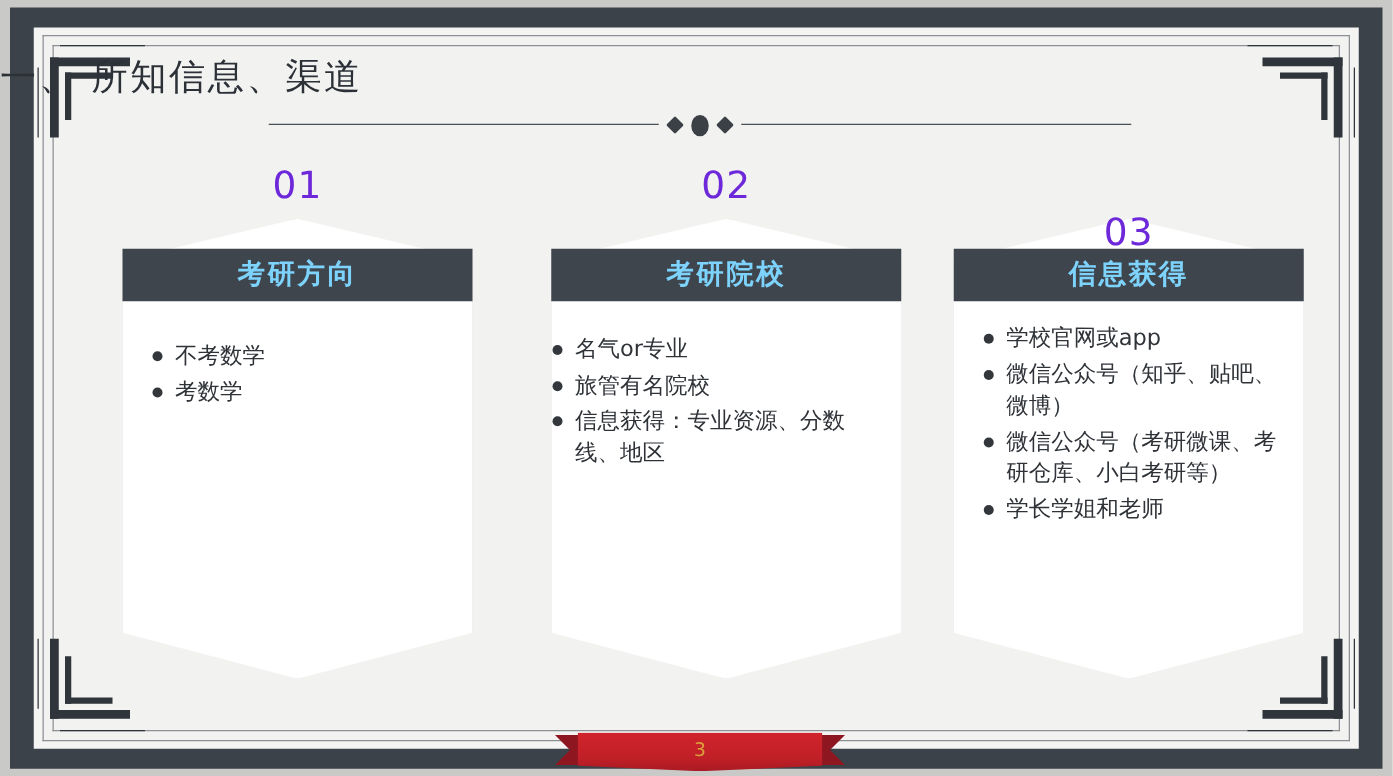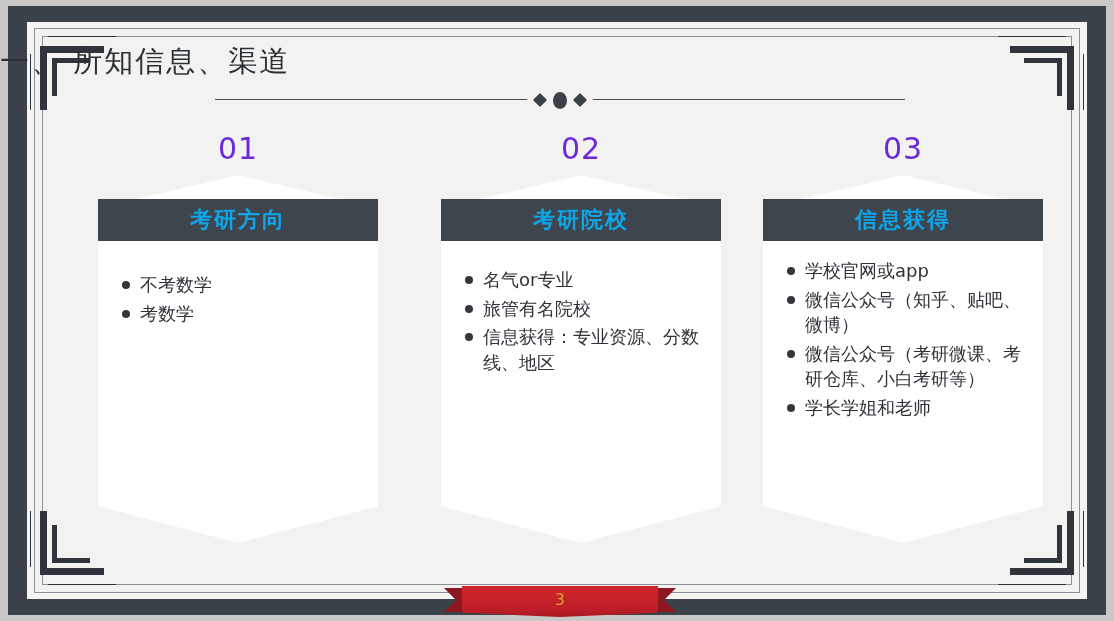--- a/index.html
+++ b/index.html
@@ -144,50 +144,50 @@
     width: 280px;
     height: 46px;
     text-align: center;
     color: #6d28d9;
     font-size: 30px;
     font-family: "DejaVu Sans", "Liberation Sans", sans-serif;
     letter-spacing: 1px;
   }
   .hat-1 { left: 98px; }
   .hat-2 { left: 441px; }
-  .hat-3 { left: 763px; }
+  .hat-3 { left: 763px; margin-top: 38px; }
 
   .card-header {
     position: absolute;
     top: 199px;
     width: 280px;
     height: 42px;
     background: #3e454d;
-    color: #0ea5e9;
+    color: #7dd3fc;
     font-size: 22px;
     font-weight: bold;
     text-align: center;
     line-height: 42px;
     letter-spacing: 2px;
     font-family: "DejaVu Sans", "Liberation Sans", sans-serif;
   }
   .hdr-1 { left: 98px; }
   .hdr-2 { left: 441px; }
   .hdr-3 { left: 763px; }
 
   .card-body {
     position: absolute;
     width: 280px;
     font-size: 18px;
     color: #2f3338;
     font-family: "DejaVu Sans", "Liberation Sans", sans-serif;
     line-height: 1.42;
   }
   .body-1 { left: 98px; top: 272px; }
-  .body-2 { left: 441px; top: 267px; }
+  .body-2 { left: 418px; top: 267px; }
   .body-3 { left: 763px; top: 258px; }
 
   .card-body ul {
     margin: 0;
     padding: 0 18px 0 42px;
     list-style: none;
   }
   .card-body li {
     position: relative;
     margin: 0 0 3px 0;

